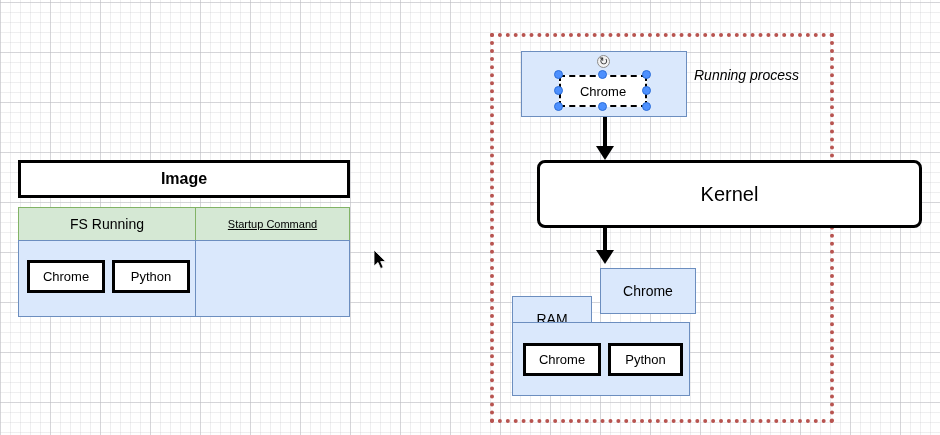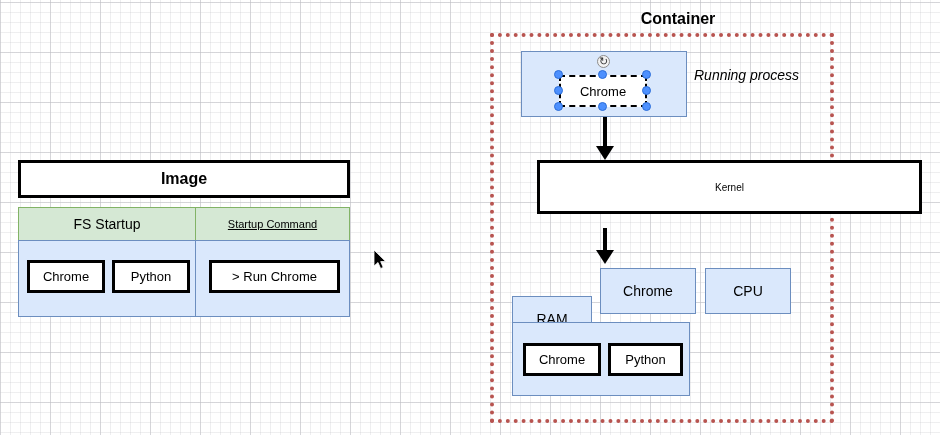--- a/index.html
+++ b/index.html
@@ -86,22 +86,23 @@
     background: #4d90fe; border: 1px solid #2d6ed8;
   }
   #rotate-handle {
     left: 597px; top: 55px; width: 13px; height: 13px;
     border-radius: 50%;
     background: #f2f2f2; border: 1px solid #8c8c8c;
     font-size: 11px; line-height: 11px; color: #333333;
   }
 
   #kernel-box {
-    left: 537px; top: 160px; width: 385px; height: 54px;
-    font-size: 10px;
+    left: 537px; top: 160px; width: 385px; height: 68px;
+    font-size: 20px;
+    border-radius: 8px;
   }
 
   #ram-box { left: 512px; top: 268px; width: 80px; height: 46px; font-size: 14px; margin-top: 28px; }
   #network-box { left: 600px; top: 268px; width: 96px; height: 46px; font-size: 14px; }
   #cpu-box { left: 705px; top: 268px; width: 86px; height: 46px; font-size: 14px; }
 
   #proc-panel { left: 512px; top: 322px; width: 178px; height: 74px; }
   #proc-chrome { left: 523px; top: 343px; width: 78px; height: 33px; font-size: 13px; }
   #proc-python { left: 608px; top: 343px; width: 75px; height: 33px; font-size: 13px; }
 
@@ -124,46 +125,40 @@
 </head>
 <body>
 
 <div id="canvas">
 
   <div class="abs white-thick node-center" id="image-title">
     <span>Image</span>
   </div>
 
   <div class="abs green-box node-center" id="fs-snapshot-header">
-    <span>FS Startup</span>
+    <span>FS Running</span>
   </div>
 
   <div class="abs green-box node-center" id="startup-command-header">
     <span>Startup Command</span>
   </div>
 
   <div class="abs blue-box" id="fs-snapshot-body"></div>
 
   <div class="abs blue-box" id="startup-command-body"></div>
 
   <div class="abs white-thick node-center" id="img-chrome">
     <span>Chrome</span>
   </div>
 
   <div class="abs white-thick node-center" id="img-python">
     <span>Python</span>
   </div>
 
-  <div class="abs white-thick node-center" id="img-run-chrome">
-    <span>&gt; Run Chrome</span>
-  </div>
-
-  <div class="abs node-center" id="container-title">
-    <span>Container</span>
-  </div>
+
 
   <div class="abs" id="container-border"></div>
 
   <div class="abs blue-box" id="running-process-box"></div>
 
   <div class="abs" id="running-process-label">
     <span>Running process</span>
   </div>
 
   <div class="abs node-center" id="sel-chrome-node">
@@ -190,23 +185,20 @@
 
   <div class="abs arrow-shaft" id="arrow2-shaft"></div>
   <div class="abs arrow-head" id="arrow2-head"></div>
 
   <div class="abs blue-box node-center" id="ram-box">
     <span>RAM</span>
   </div>
   <div class="abs blue-box node-center" id="network-box">
     <span>Chrome</span>
   </div>
-  <div class="abs blue-box node-center" id="cpu-box">
-    <span>CPU</span>
-  </div>
 
   <div class="abs blue-box" id="proc-panel"></div>
   <div class="abs white-thick node-center" id="proc-chrome">
     <span>Chrome</span>
   </div>
   <div class="abs white-thick node-center" id="proc-python">
     <span>Python</span>
   </div>
 
   <svg class="abs" id="mouse-cursor" viewBox="0 0 14 20">

